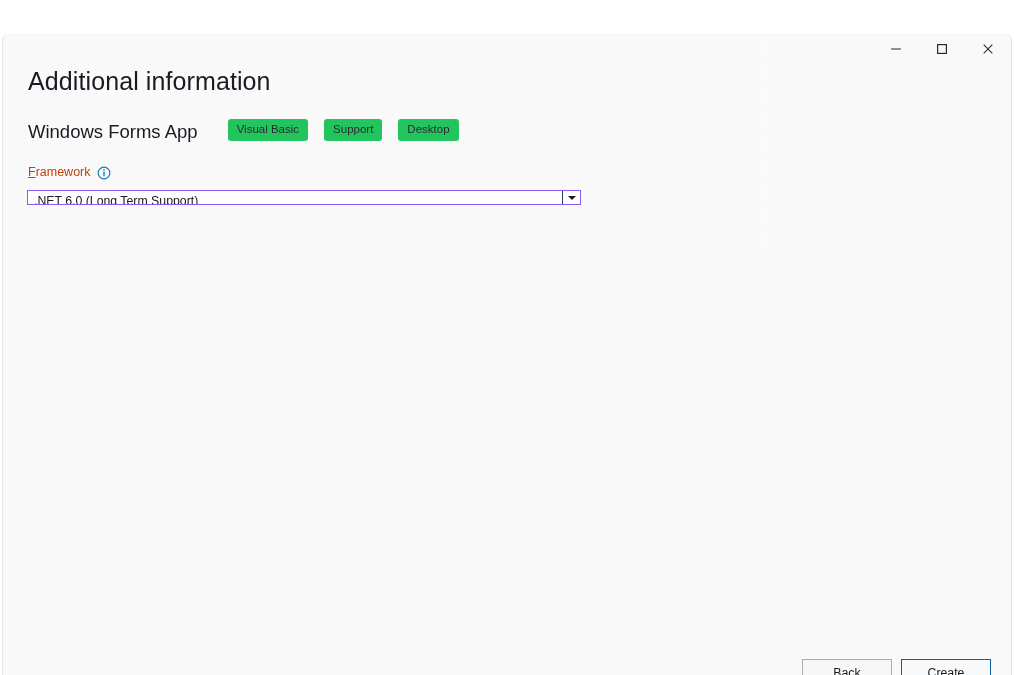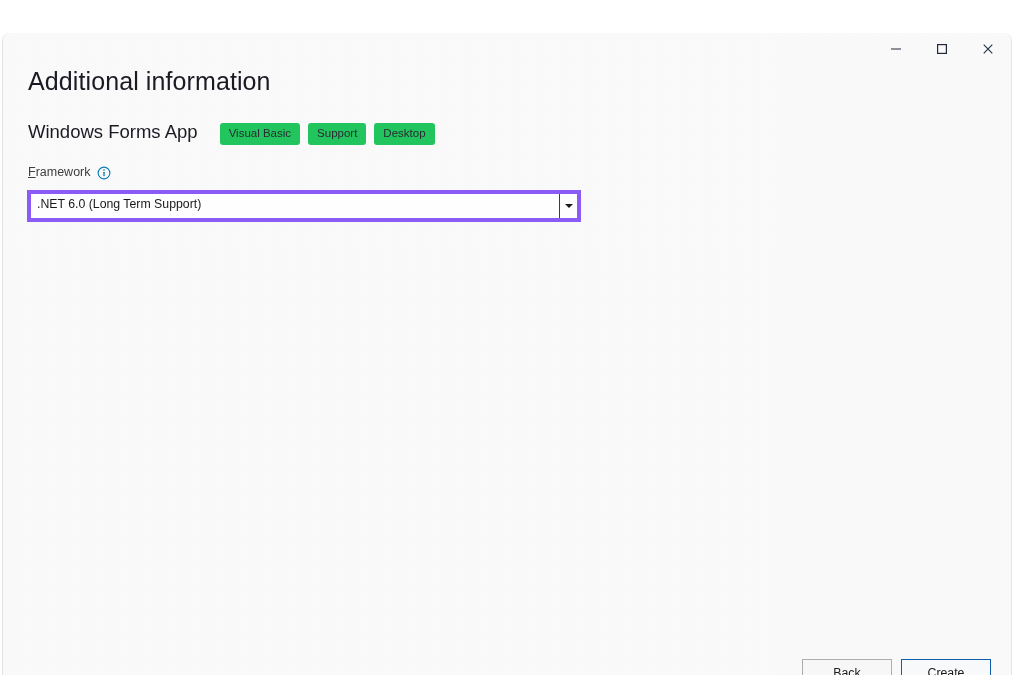--- a/index.html
+++ b/index.html
@@ -76,22 +76,22 @@
     letter-spacing: 0.1px;
     line-height: 32px;
     white-space: nowrap;
   }
 
   #subtitle-row {
     position: absolute;
     left: 25px;
     top: 86px;
     display: flex;
-    align-items: flex-end;
-    gap: 0px;
+    align-items: flex-start;
+    gap: 8px;
     height: 26px;
   }
   #template-name {
     font-size: 18.5px;
     font-weight: 400;
     color: #1b1b24;
     line-height: 26px;
     white-space: nowrap;
     margin-right: 22px;
   }
@@ -110,40 +110,40 @@
   #framework-label-row {
     position: absolute;
     left: 25px;
     top: 131px;
     display: flex;
     align-items: center;
     height: 17px;
   }
   #framework-label {
     font-size: 12.5px;
-    color: #404040;
+    color: #c2410c;
     line-height: 17px;
     white-space: nowrap;
   }
   #framework-label u { text-decoration: underline; }
   #info-icon {
     margin-left: 6px;
     width: 14px;
     height: 14px;
     display: block;
   }
 
   #framework-combo {
     position: absolute;
     left: 24px;
     top: 157px;
     width: 554px;
-    height: 32px;
+    height: 15px;
     box-sizing: border-box;
-    border: 4px solid #8b5cf6;
+    border: 1px solid #8b5cf6;
     background: #ffffff;
     display: flex;
     align-items: stretch;
     cursor: default;
   }
   #framework-value {
     flex: 1 1 auto;
     font-size: 12.3px;
     color: #1b1b1b;
     line-height: 21px;

